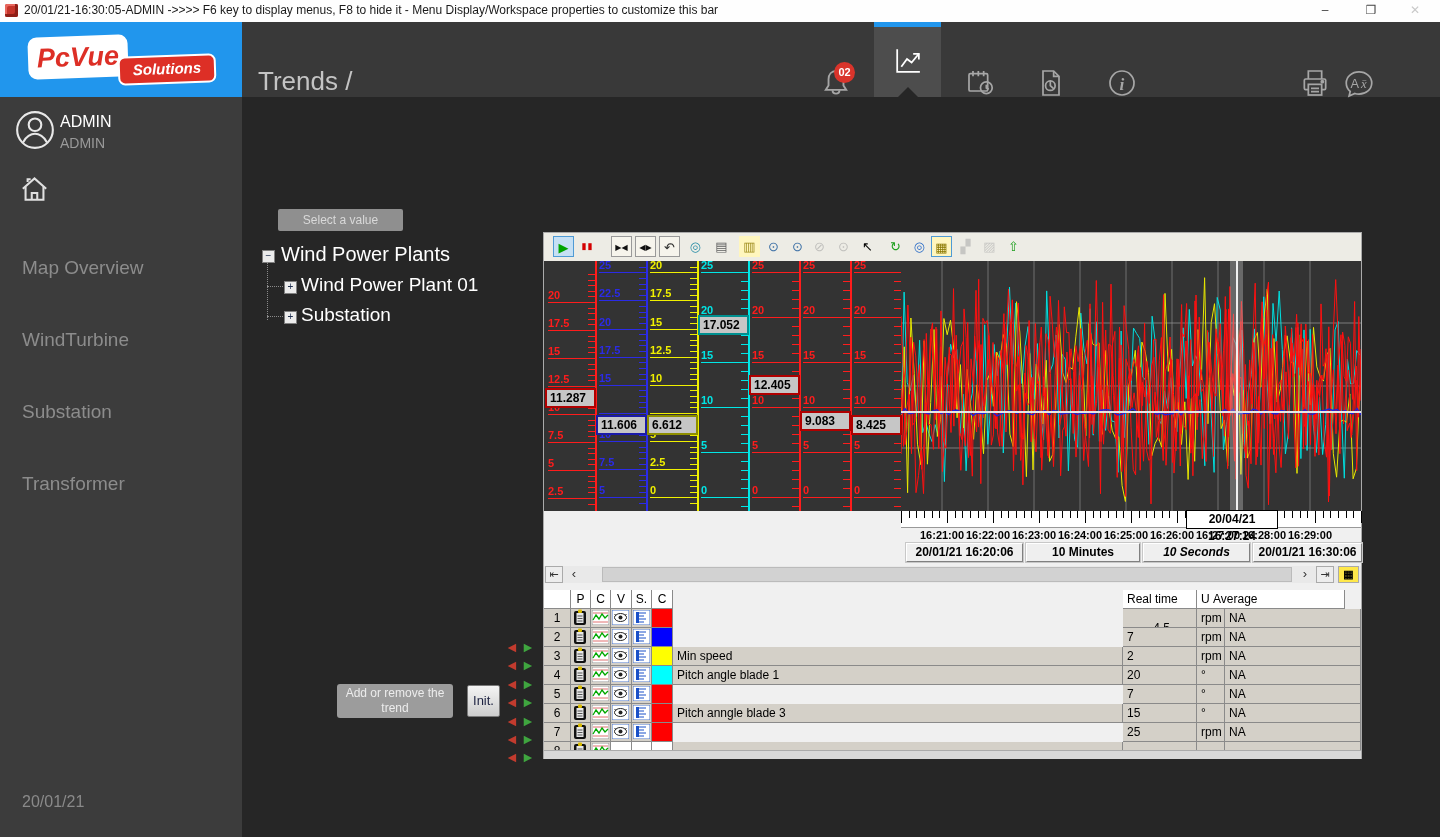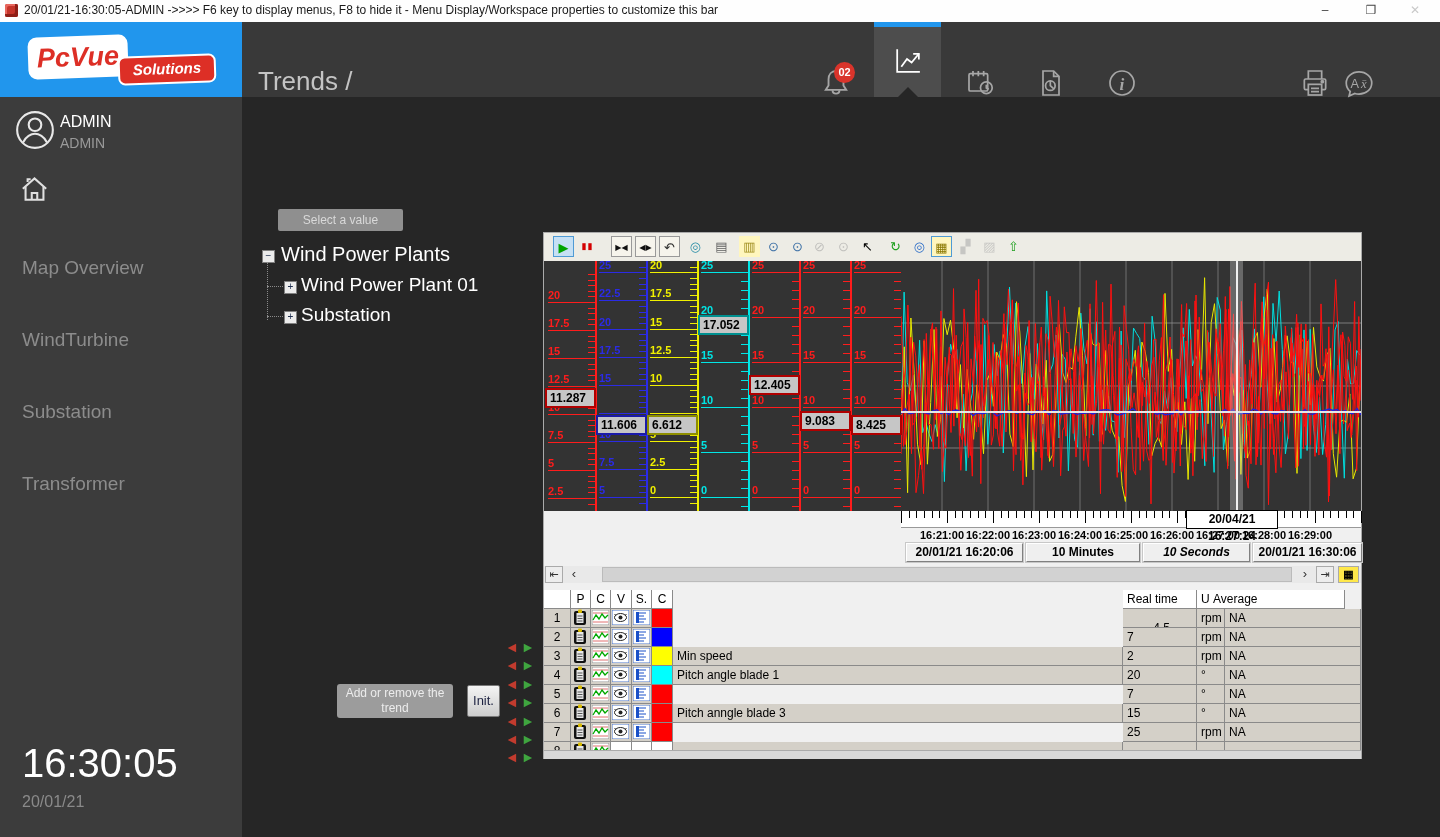--- a/index.html
+++ b/index.html
@@ -165,21 +165,20 @@
           <path d="M10 19.5v-5h4v5"></path>
           <path d="M7 6.5V4.5h2.2"></path>
       </svg>
     </div>
     <div id="nav">
         <div class="navitem" style="top: 160px;">Map Overview</div>
         <div class="navitem" style="top: 232px;">WindTurbine</div>
         <div class="navitem" style="top: 304px;">Substation</div>
         <div class="navitem" style="top: 376px;">Transformer</div>
       </div>
-    <div class="clock">16:30:05</div>
     <div class="cdate">20/01/21</div>
   </div>
 
   <div class="selbtn">Select a value</div>
   <div class="treebox" style="left:262px;top:250px;">−</div>
   <div class="treelabel" style="left:281px;top:243px;font-size:20px;">Wind Power Plants</div>
   <div class="dotv" style="left:267px;top:262px;height:58px;"></div>
   <div class="doth" style="left:267px;top:286px;width:16px;"></div>
   <div class="doth" style="left:267px;top:316px;width:16px;"></div>
   <div class="treebox" style="left:284px;top:281px;">+</div>

